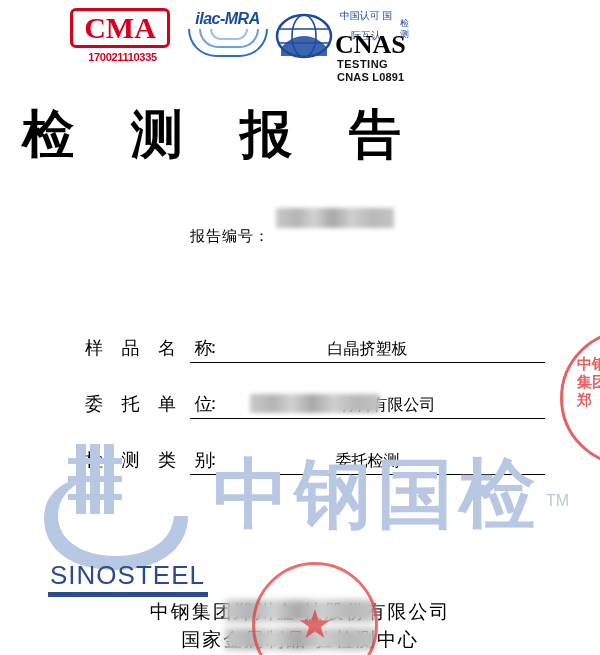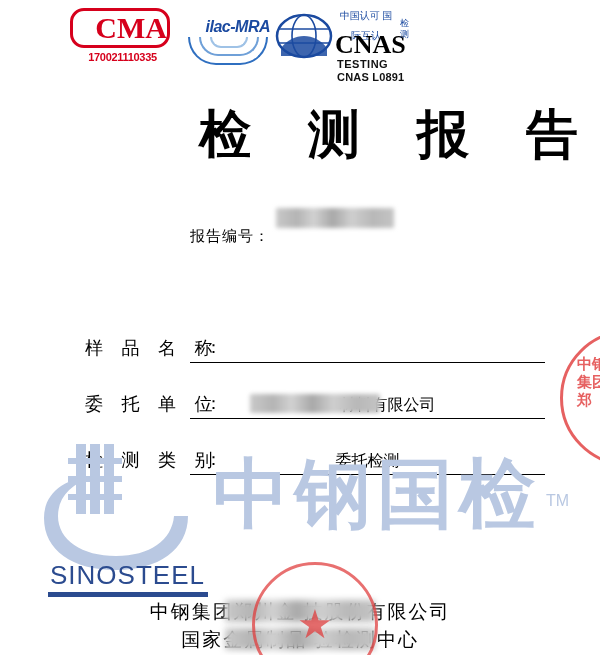--- a/index.html
+++ b/index.html
@@ -27,26 +27,25 @@
   
   .cma {
     position: absolute;
     left: 0;
     top: 2px;
     width: 105px;
     text-align: center;
   }
   .cma-box {
     border: 3px solid #d6001c;
-    border-radius: 14px;
+    border-radius: 6px;
     height: 40px;
     width: 100px;
     box-sizing: border-box;
     position: relative;
-    text-align: right;
   }
   .cma-text {
     font-family: "Liberation Serif", serif;
     font-weight: bold;
     font-size: 30px;
     color: #d6001c;
     line-height: 34px;
     letter-spacing: 0px;
   }
   .cma-num {
@@ -55,23 +54,23 @@
     font-family: "Liberation Sans", sans-serif;
     font-weight: bold;
     margin-top: 3px;
     letter-spacing: -0.3px;
   }
 
   
   .ilac {
     position: absolute;
     left: 115px;
-    top: 12px;
+    top: 4px;
     width: 85px;
-    text-align: right;
+    text-align: center;
   }
   .ilac-text {
     font-family: "Liberation Sans", sans-serif;
     font-weight: bold;
     font-style: italic;
     font-size: 16px;
     color: #1b4aa0;
     letter-spacing: -0.5px;
   }
   .ilac-arc {
@@ -170,21 +169,21 @@
     color: #111;
     letter-spacing: 0.2px;
   }
 
   
   .doc-title {
     position: absolute;
     top: 100px;
     left: 0;
     width: 600px;
-    text-align: right;
+    text-align: left;
     font-family: "Liberation Serif", serif;
     font-weight: bold;
     font-size: 52px;
     letter-spacing: 22px;
     text-indent: 22px;
     color: #000;
   }
 
   
   .report-no {
@@ -427,20 +426,21 @@
 <div class="report-no">
   <span class="report-no-label">报告编号：</span>
   <span class="redaction r1"></span>
 </div>
 
 <div class="fields">
 
   <div class="field-row">
     <span class="field-label">样 品 名 称</span>
     <span class="field-colon">：</span>
+    <span class="field-value">白晶挤塑板</span>
     <span class="field-line"></span>
   </div>
 
   <div class="field-row">
     <span class="field-label">委 托 单 位</span>
     <span class="field-colon">：</span>
     <span class="field-value indent">材料有限公司</span>
     <span class="redaction r2"></span>
     <span class="field-line"></span>
   </div>

